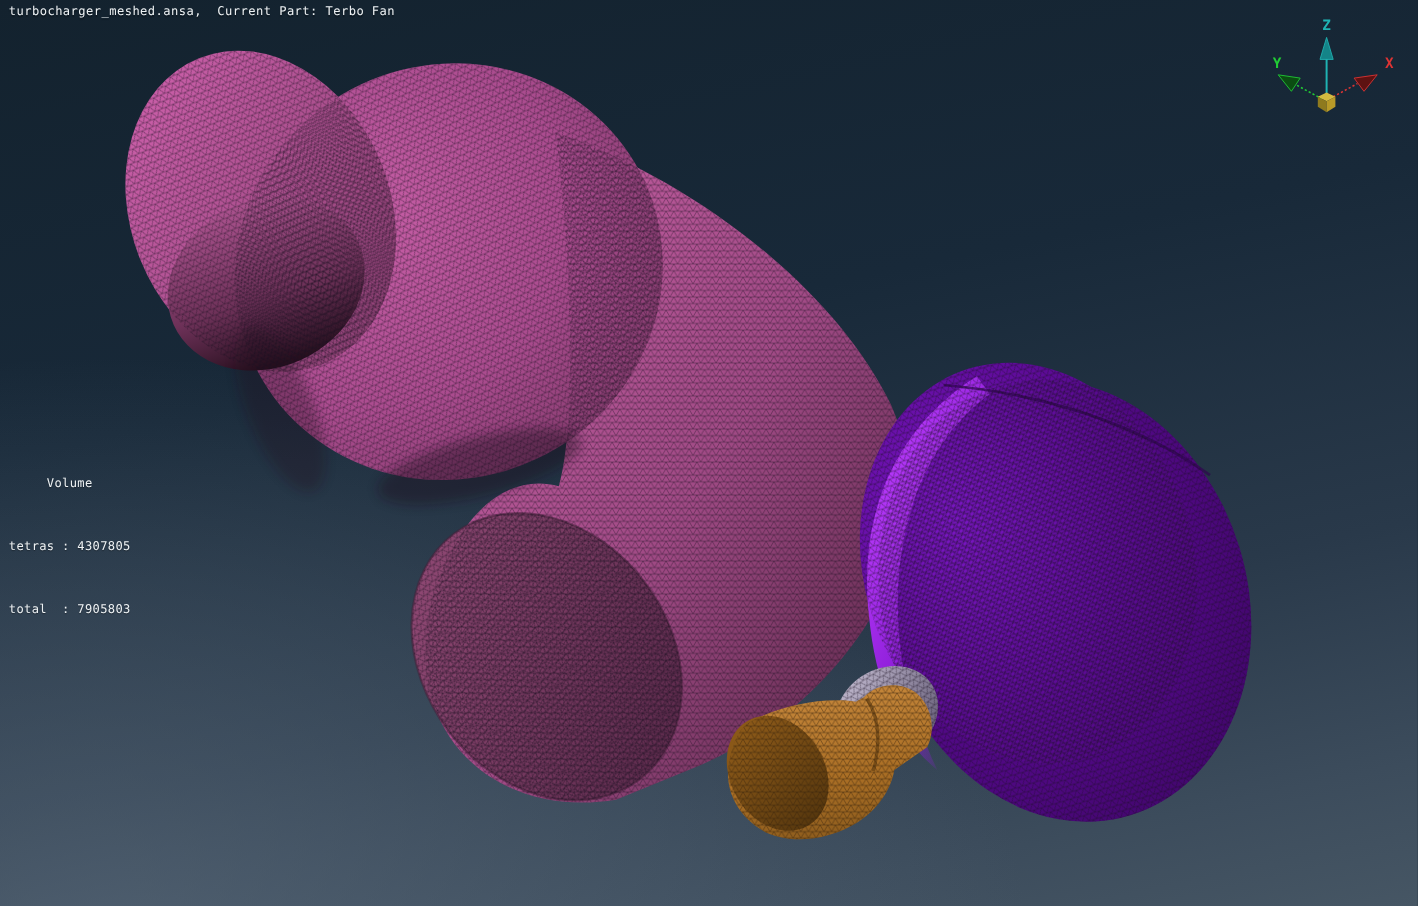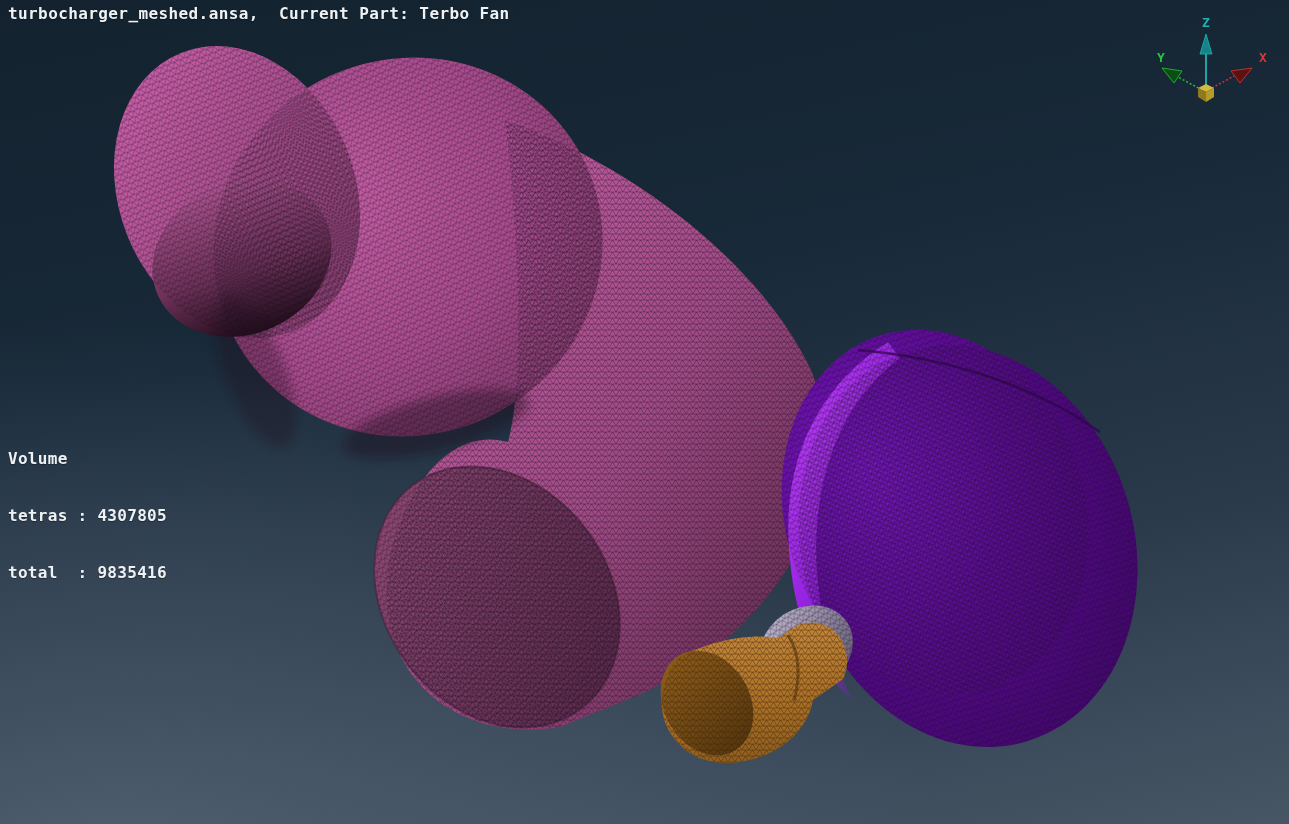--- a/index.html
+++ b/index.html
@@ -9,27 +9,27 @@
     overflow:hidden;
     background:
       radial-gradient(95% 95% at 8% 104%, rgba(96,112,128,0.60) 0%, rgba(96,112,128,0.25) 42%, rgba(96,112,128,0) 68%),
       linear-gradient(168deg, #13222e 0%, #182939 38%, #29394a 68%, #3c4c5c 88%, #465664 100%);
     font-family:"DejaVu Sans Mono","Liberation Mono",monospace;
   }
   .scene{position:absolute;left:0;top:0;}
   .hud{
     position:absolute;
     color:#eef2f4;
-    font-weight:bold;
-    font-size:16px;
+    font-weight:normal;
+    font-size:11px;
     white-space:pre;
     text-shadow:0 1px 1px rgba(0,0,0,0.35);
   }
   .hud-title{left:8px;top:4px;letter-spacing:0.4px;}
-  .hud-stats{left:8px;top:411px;line-height:19px;letter-spacing:0.3px;}
+  .hud-stats{left:8px;top:392px;line-height:19px;letter-spacing:0.3px;text-align:center;}
   .triad-label{font-family:"DejaVu Sans Mono","Liberation Mono",monospace;font-weight:bold;font-size:13px;}
 </style>
 </head>
 <body>
 
 <div class="viewport">
 
   <svg class="scene" width="1289" height="824" viewBox="0 0 1289 824">
     <defs>
 
@@ -192,16 +192,16 @@
       <text class="triad-label" x="1161" y="62" text-anchor="middle" fill="#21cc35">Y</text>
       <text class="triad-label" x="1263" y="62" text-anchor="middle" fill="#dd3434">X</text>
     </g>
   </svg>
 
   <div class="hud hud-title">turbocharger_meshed.ansa,  Current Part: Terbo Fan</div>
 
   <div class="hud hud-stats">
     <div>Volume</div>
     <div>tetras : 4307805</div>
-    <div>total  : 9835416</div>
+    <div>total  : 7905803</div>
   </div>
 
 </div>
 
 </body></html>

